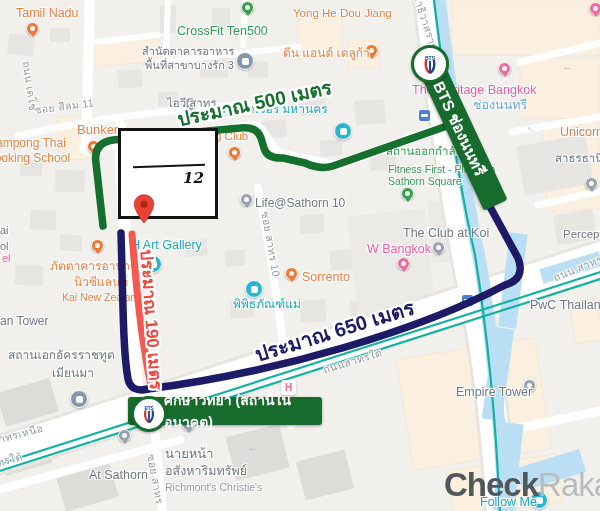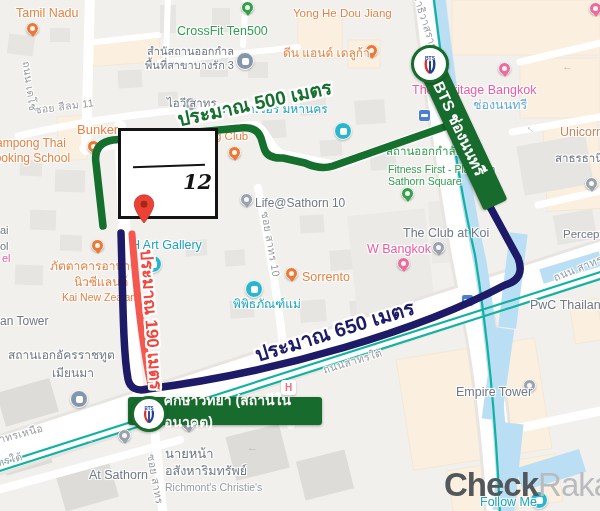--- a/index.html
+++ b/index.html
@@ -32,21 +32,21 @@
        text-shadow:-2px -2px 0 #fff,2px -2px 0 #fff,-2px 2px 0 #fff,2px 2px 0 #fff,0 -2px 0 #fff,0 2px 0 #fff,-2px 0 0 #fff,2px 0 0 #fff;}
   .banner{background:var(--banner-green,#166b2d);color:#fff;font-weight:bold;border-radius:3px;
        box-shadow:0 1px 3px rgba(0,0,0,.35);display:flex;align-items:center;}
   .btscircle{position:absolute;background:#fff;border:3px solid var(--banner-green,#166b2d);border-radius:50%;
        display:flex;align-items:center;justify-content:center;box-shadow:0 1px 3px rgba(0,0,0,.3);}
   #taitbox{position:absolute;left:118px;top:128px;width:94px;height:85px;background:#fff;border:3px solid #141414;}
   #taitbox .line{position:absolute;left:12px;top:34px;width:72px;height:2px;background:#141414;transform:rotate(-2deg);}
   #taitbox .tname{position:absolute;left:18px;top:18px;font-family:"DejaVu Serif",serif;font-style:italic;
        font-weight:bold;font-size:30px;color:#141414;letter-spacing:-2px;}
   #taitbox .tnum{position:absolute;left:62px;top:38px;font-family:"DejaVu Serif",serif;font-style:italic;
-       font-weight:bold;font-size:21px;color:#141414;}
+       font-weight:bold;font-size:15px;color:#141414;}
   #wm{position:absolute;left:444px;top:466px;font-size:33px;letter-spacing:-1px;white-space:nowrap;}
   #wm .b{font-weight:bold;color:var(--wm-dark,#52575b);} #wm .l{font-weight:normal;color:var(--wm-light,#b9bcbf);}
 </style>
 </head>
 <body>
 
 <div id="stage">
 
   <svg id="base" width="600" height="511" viewBox="0 0 600 511">
     <rect width="600" height="511" fill="#f2f0ed"></rect>
@@ -188,21 +188,21 @@
     <span class="cic i-teal" style="left:245px;top:280px"></span>
     <span class="cic i-gov" style="left:70px;top:390px"></span>
     <span class="cic i-teal" style="left:530px;top:491px"></span>
 
     <span class="sq" style="left:418px;top:109px"></span>
     <span class="sq" style="left:461px;top:294px"></span>
     <span class="hosp" style="left:281px;top:380px">H</span>
 
     <div class="lbl c-food" style="left:16px;top:6px;font-size:12.5px">Tamil Nadu</div>
     <div class="lbl c-green" style="left:177px;top:24px;font-size:12.5px">CrossFit Ten500</div>
-    <div class="lbl c-gray" style="left:142px;top:45px;width:92px;text-align:right;font-size:11px">สำนัสถานออกกำล</div>
+    <div class="lbl c-gray" style="left:142px;top:45px;width:92px;text-align:right;font-size:11px">สำนัตตาคารอาหาร</div>
     <div class="lbl c-gray" style="left:142px;top:59px;width:92px;text-align:right;font-size:11px">พื้นที่สาขาบางรัก 3</div>
     <div class="lbl c-food" style="left:293px;top:7px;font-size:11.5px">Yong He Dou Jiang</div>
     <div class="lbl c-food" style="left:283px;top:47px">ดีน แอนด์ เดลูก้า</div>
     <div class="lbl c-gray" style="left:167px;top:97px;font-size:11.5px">ไอวี สาทร</div>
     <div class="lbl c-teal" style="left:222px;top:103px">คิงเพาเวอร์ มหานคร</div>
     <div class="lbl c-food" style="left:77px;top:123px;font-size:13px">Bunker</div>
     <div class="lbl c-food" style="left:-12px;top:137px">Kampong Thai</div>
     <div class="lbl c-food" style="left:-14px;top:152px">Cooking School</div>
     <div class="lbl c-food" style="left:215px;top:130px;font-size:11.5px">g Club</div>
     <div class="lbl c-teal" style="left:131px;top:238px;font-size:12.5px">H Art Gallery</div>

